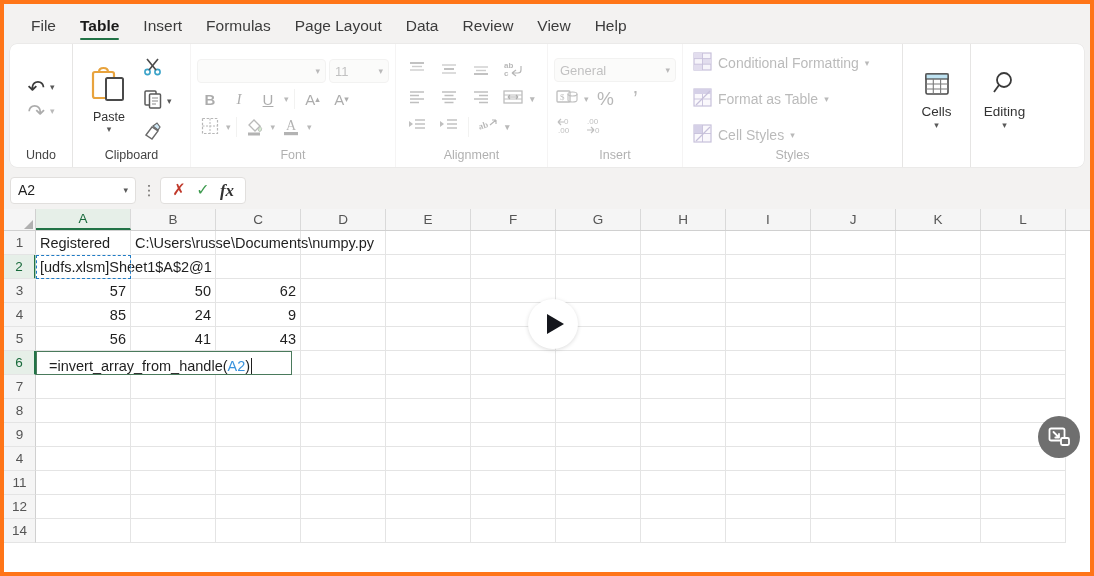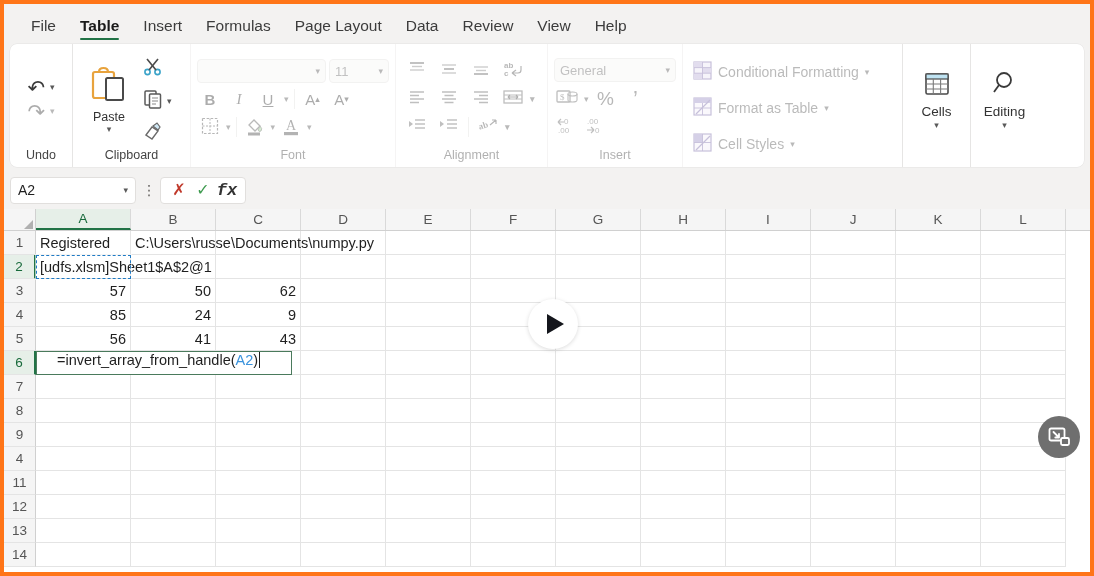--- a/index.html
+++ b/index.html
@@ -157,21 +157,21 @@
   }
   #kebab { color: #605e5c; font-size: 14px; letter-spacing: 0; width: 12px; text-align:center;}
   #fb-buttons {
     height: 27px; background: #ffffff; border: 1px solid #e1dfdd;
     border-radius: 4px; display: flex; align-items: center; gap: 2px;
     padding: 0 7px;
   }
   .fbb { width: 22px; text-align: center; font-size: 16px; line-height: 1; }
   #fb-x { color: #c0392b; }
   #fb-ok { color: #3d9a4e; }
-  #fb-fx { color: #333; font-style: italic; font-family: Liberation Mono, monospace; font-weight: bold; font-size: 17px;}
+  #fb-fx { color: #333; font-style: italic; font-family: Liberation Serif, serif; font-weight: bold; font-size: 17px;}
   #fb-input {
     flex: 1; height: 27px; background: #ffffff;
     border: 1px solid #e1dfdd; border-radius: 4px;
     display: flex; align-items: center; padding: 0 9px;
     font-size: 14.5px; color: #1f1f1f;
   }
 
   
   #grid {
     position: relative;
@@ -235,22 +235,22 @@
     outline: 1px solid rgba(255,255,255,0.6);
     pointer-events: none;
     z-index: 6;
   }
   
   #editcell {
     position: absolute;
     background: #ffffff;
     border: 1.5px solid #4a7a5c;
     z-index: 7;
-    display: flex; align-items: flex-start;
-    padding-left: 20px;
+    display: flex; align-items: flex-end;
+    padding-left: 12px;
     font-size: 14.5px; color: #1f1f1f;
     white-space: nowrap;
   }
   .ref-blue { color: #3a93dd; }
   #caret {
     display: inline-block; width: 1px; height: 16px;
     background: #1f1f1f; margin-left: 1px;
   }
 
   
@@ -654,20 +654,21 @@
                     <line x1="1" y1="9.5" x2="18" y2="9.5" stroke="#7b6aa8" stroke-width="0.9"></line>
                     <line x1="9.5" y1="1" x2="9.5" y2="18" stroke="#7b6aa8" stroke-width="0.9"></line>
                     <path d="M3 17 L17 3" stroke="#7b6aa8" stroke-width="1.3"></path>
                   </svg>
             </span>
             <span>Cell Styles</span>
             <span class="chev">▾</span>
           </div>
         </div>
       </div>
+      <div class="group-label">Styles</div>
     </div>
 
     <div class="group" id="g-cells">
       <div class="group-body">
         <span>
           <svg width="30" height="30" viewBox="0 0 30 30">
             <rect x="4" y="5" width="22" height="20" rx="1.5" fill="#fff" stroke="#4a4a4a" stroke-width="1.6"></rect>
             <rect x="4" y="5" width="22" height="5" fill="#bfe3f2" stroke="#4a4a4a" stroke-width="1.2"></rect>
             <line x1="11.3" y1="10" x2="11.3" y2="25" stroke="#7a7a7a" stroke-width="1.1"></line>
             <line x1="18.6" y1="10" x2="18.6" y2="25" stroke="#7a7a7a" stroke-width="1.1"></line>
@@ -907,35 +908,20 @@
           <div class="cell" style="width: 85px; min-width: 85px;"></div>
           <div class="cell" style="width: 85px; min-width: 85px;"></div>
           <div class="cell" style="width: 85px; min-width: 85px;"></div>
           <div class="cell" style="width: 85px; min-width: 85px;"></div>
           <div class="cell" style="width: 85px; min-width: 85px;"></div>
           <div class="cell" style="width: 85px; min-width: 85px;"></div>
           <div class="cell" style="width: 85px; min-width: 85px;"></div>
           <div class="cell" style="width: 85px; min-width: 85px;"></div>
         </div>
         <div class="row">
-          <div class="rowh">13</div>
-          <div class="cell" style="width: 95px; min-width: 95px;"></div>
-          <div class="cell" style="width: 85px; min-width: 85px;"></div>
-          <div class="cell" style="width: 85px; min-width: 85px;"></div>
-          <div class="cell" style="width: 85px; min-width: 85px;"></div>
-          <div class="cell" style="width: 85px; min-width: 85px;"></div>
-          <div class="cell" style="width: 85px; min-width: 85px;"></div>
-          <div class="cell" style="width: 85px; min-width: 85px;"></div>
-          <div class="cell" style="width: 85px; min-width: 85px;"></div>
-          <div class="cell" style="width: 85px; min-width: 85px;"></div>
-          <div class="cell" style="width: 85px; min-width: 85px;"></div>
-          <div class="cell" style="width: 85px; min-width: 85px;"></div>
-          <div class="cell" style="width: 85px; min-width: 85px;"></div>
-        </div>
-        <div class="row">
           <div class="rowh">14</div>
           <div class="cell" style="width: 95px; min-width: 95px;"></div>
           <div class="cell" style="width: 85px; min-width: 85px;"></div>
           <div class="cell" style="width: 85px; min-width: 85px;"></div>
           <div class="cell" style="width: 85px; min-width: 85px;"></div>
           <div class="cell" style="width: 85px; min-width: 85px;"></div>
           <div class="cell" style="width: 85px; min-width: 85px;"></div>
           <div class="cell" style="width: 85px; min-width: 85px;"></div>
           <div class="cell" style="width: 85px; min-width: 85px;"></div>
           <div class="cell" style="width: 85px; min-width: 85px;"></div>

